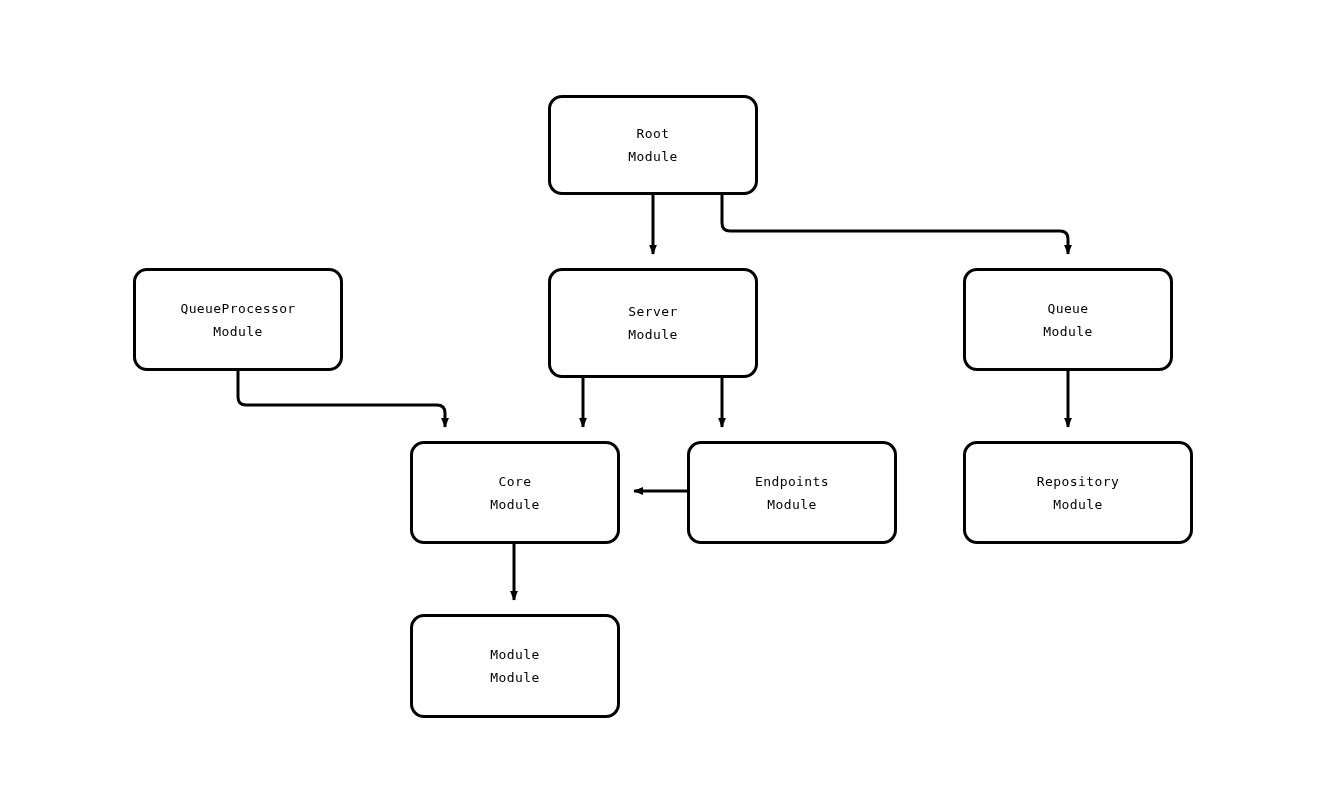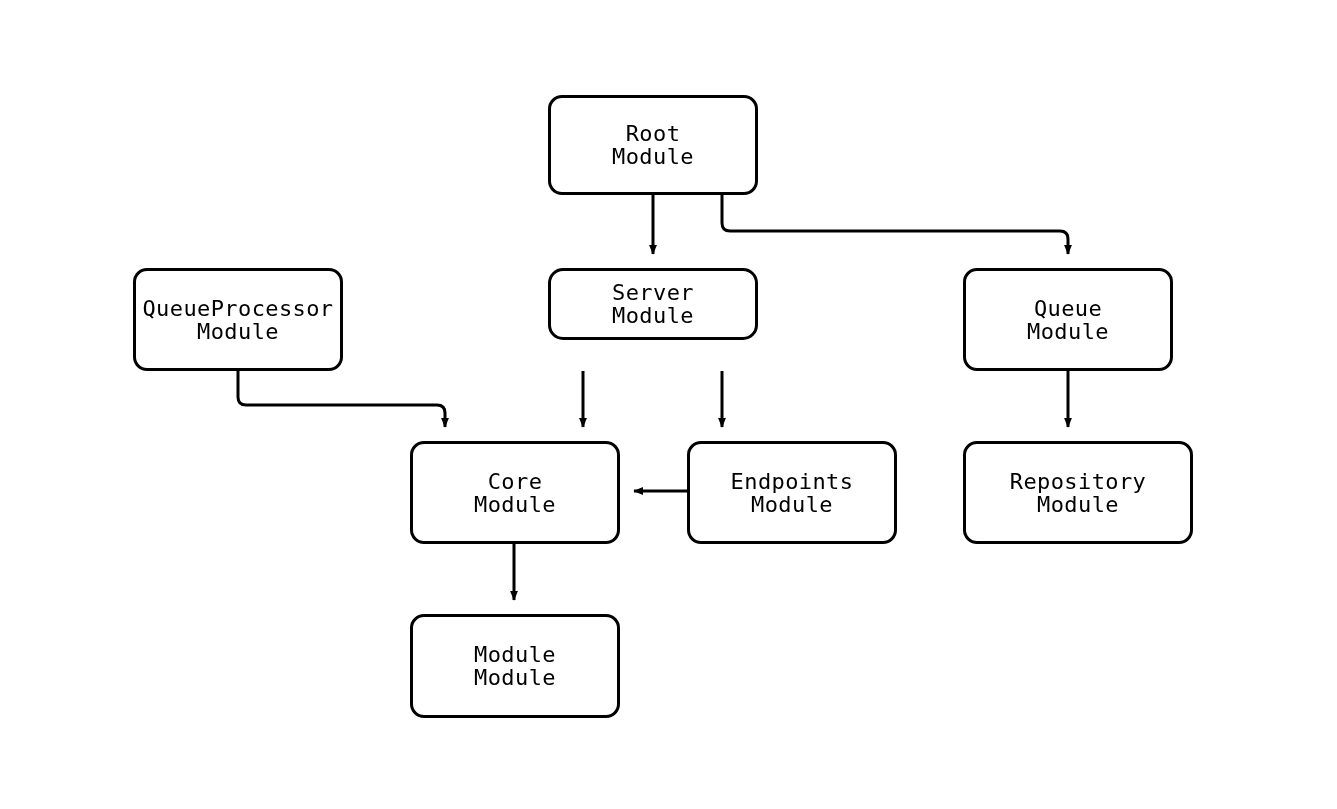--- a/index.html
+++ b/index.html
@@ -31,21 +31,21 @@
     border: 3px solid #000000;
     border-radius: 14px;
     display: flex;
     flex-direction: column;
     align-items: center;
     justify-content: center;
     z-index: 2;
   }
   .node-line {
     font-family: "DejaVu Sans Mono", "Liberation Mono", monospace;
-    font-size: 22px;
+    font-size: 13px;
     line-height: 23px;
     color: #000000;
     white-space: pre;
     letter-spacing: 0.4px;
   }
 </style>
 </head>
 <body>
 
 <div id="canvas">
@@ -77,21 +77,21 @@
   <div class="node" style="left:548px; top:95px; width:210px; height:100px;">
     <div class="node-line">Root</div>
     <div class="node-line">Module</div>
   </div>
 
   <div class="node" style="left:133px; top:268px; width:210px; height:103px;">
     <div class="node-line">QueueProcessor</div>
     <div class="node-line">Module</div>
   </div>
 
-  <div class="node" style="left:548px; top:268px; width:210px; height:72px;border-radius:15px;">
+  <div class="node" style="left:548px; top:268px; width:210px; height:110px;">
     <div class="node-line">Server</div>
     <div class="node-line">Module</div>
   </div>
 
   <div class="node" style="left:963px; top:268px; width:210px; height:103px;">
     <div class="node-line">Queue</div>
     <div class="node-line">Module</div>
   </div>
 
   <div class="node" style="left:410px; top:441px; width:210px; height:103px;">

